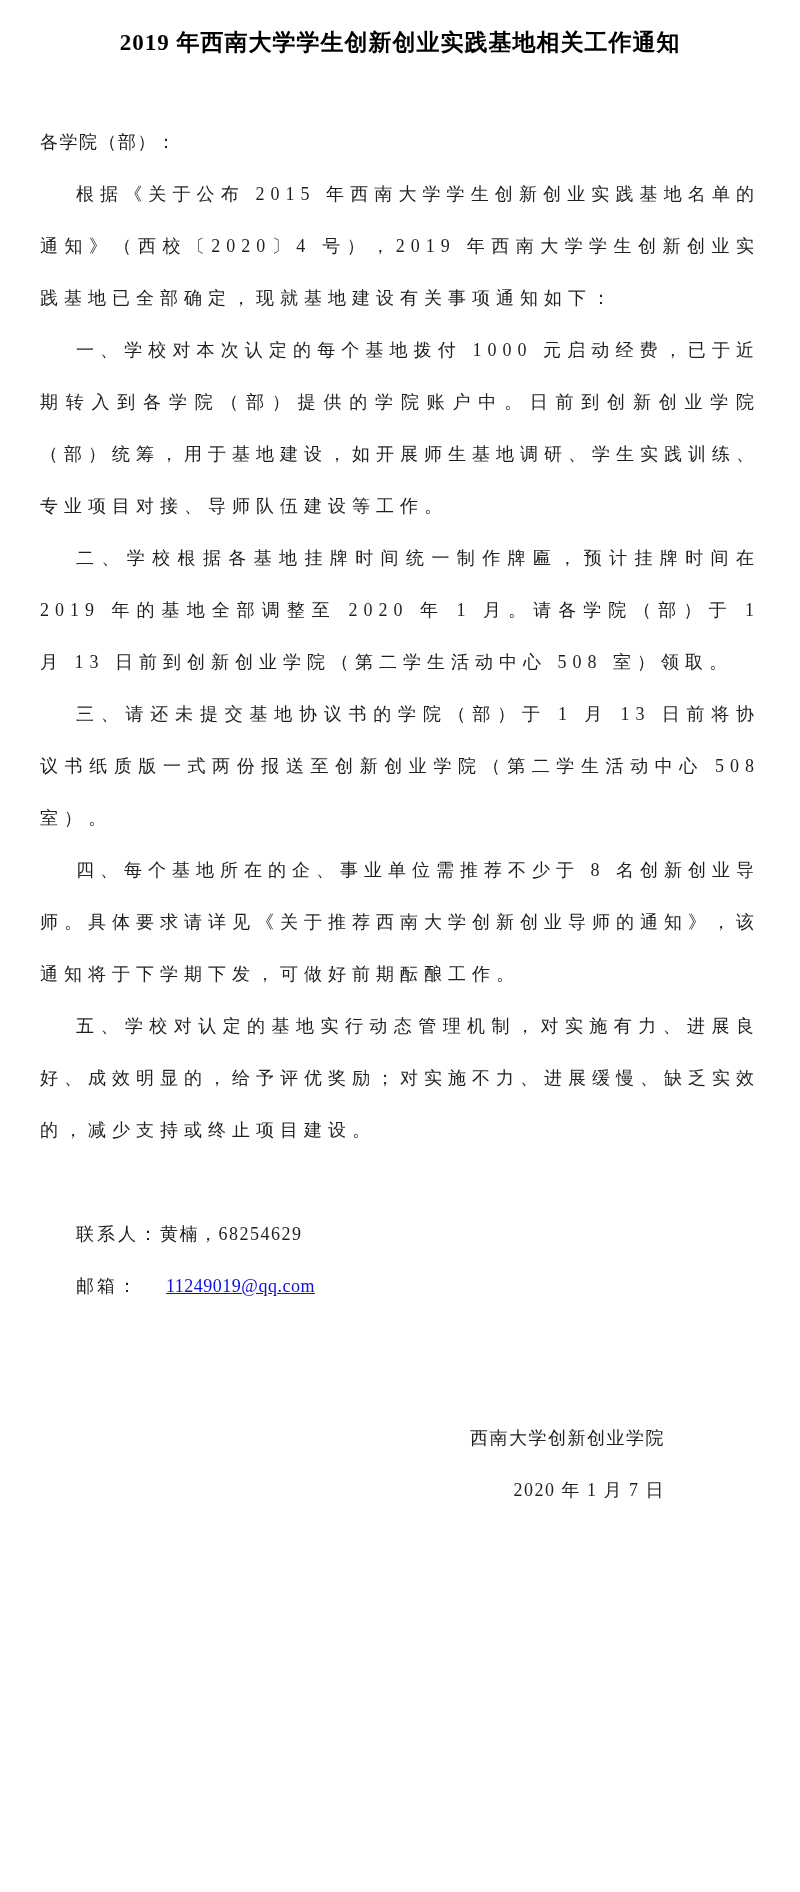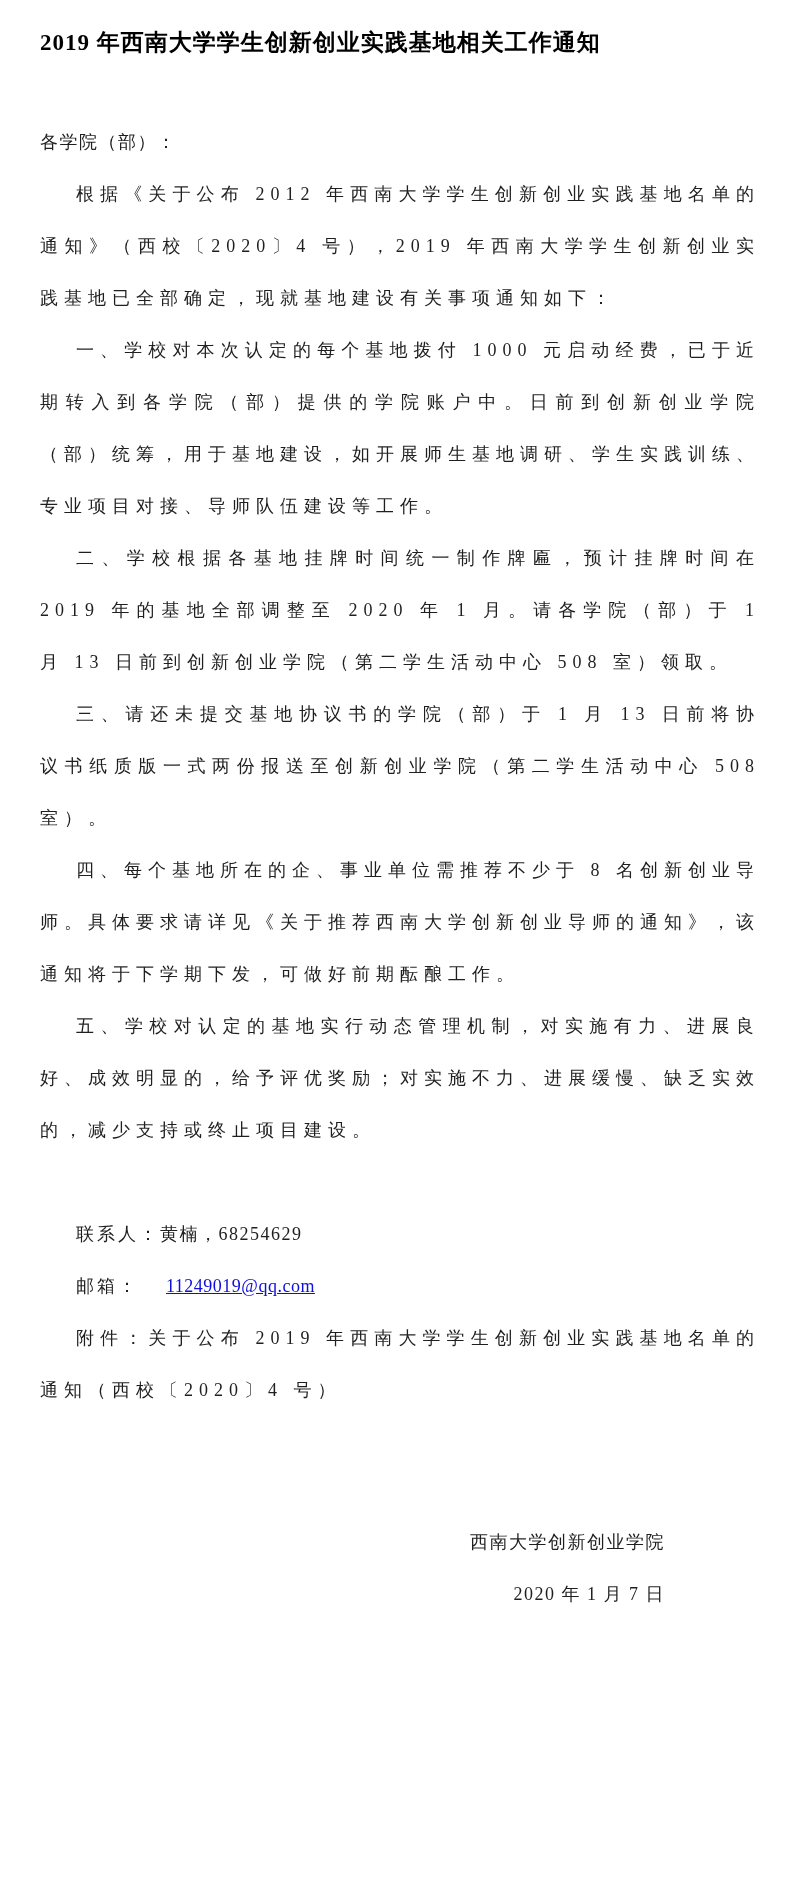--- a/index.html
+++ b/index.html
@@ -17,21 +17,21 @@
     font-family: "Liberation Serif", "DejaVu Serif", serif;
     color: #1f1f1f;
     overflow: hidden;
   }
   .doc-title {
     margin: 0;
     font-size: 23px;
     line-height: 30px;
     font-weight: bold;
     color: #000000;
-    text-align: left;
+    text-align: center;
     letter-spacing: 1px;
   }
   .doc-body {
     margin-top: 58px;
     font-size: 18px;
     line-height: 52px;
   }
   .doc-body p { margin: 0; }
   .salutation {
     letter-spacing: 1.5px;
@@ -82,21 +82,21 @@
 <body>
 
 <div class="page">
 
   <h1 class="doc-title">2019 年西南大学学生创新创业实践基地相关工作通知</h1>
 
   <div class="doc-body">
 
     <p class="salutation">各学院（部）：</p>
 
-    <p class="para">根据《关于公布 2012 年西南大学学生创新创业实践基地名单的通知》（西校〔2020〕4 号），2019 年西南大学学生创新创业实践基地已全部确定，现就基地建设有关事项通知如下：</p>
+    <p class="para">根据《关于公布 2015 年西南大学学生创新创业实践基地名单的通知》（西校〔2020〕4 号），2019 年西南大学学生创新创业实践基地已全部确定，现就基地建设有关事项通知如下：</p>
 
     <p class="para">一、学校对本次认定的每个基地拨付 1000 元启动经费，已于近期转入到各学院（部）提供的学院账户中。日前到创新创业学院（部）统筹，用于基地建设，如开展师生基地调研、学生实践训练、专业项目对接、导师队伍建设等工作。</p>
 
     <p class="para">二、学校根据各基地挂牌时间统一制作牌匾，预计挂牌时间在 2019 年的基地全部调整至 2020 年 1 月。请各学院（部）于 1 月 13 日前到创新创业学院（第二学生活动中心 508 室）领取。</p>
 
     <p class="para">三、请还未提交基地协议书的学院（部）于 1 月 13 日前将协议书纸质版一式两份报送至创新创业学院（第二学生活动中心 508 室）。</p>
 
     <p class="para">四、每个基地所在的企、事业单位需推荐不少于 8 名创新创业导师。具体要求请详见《关于推荐西南大学创新创业导师的通知》，该通知将于下学期下发，可做好前期酝酿工作。</p>
 
     <p class="para">五、学校对认定的基地实行动态管理机制，对实施有力、进展良好、成效明显的，给予评优奖励；对实施不力、进展缓慢、缺乏实效的，减少支持或终止项目建设。</p>
@@ -107,21 +107,20 @@
         <span class="label">联系人：</span><span>黄楠，68254629</span>
       </p>
 
       <p class="contact-line">
         <span class="label">邮箱：</span><a class="email-link" href="#">11249019@qq.com</a>
       </p>
 
 
     </div>
 
-    <p class="attachment">附件：关于公布 2019 年西南大学学生创新创业实践基地名单的通知（西校〔2020〕4 号）</p>
 
     <div class="signature-block">
       <p>西南大学创新创业学院</p>
       <p>2020 年 1 月 7 日</p>
     </div>
 
   </div>
 </div>
 
 </body></html>

